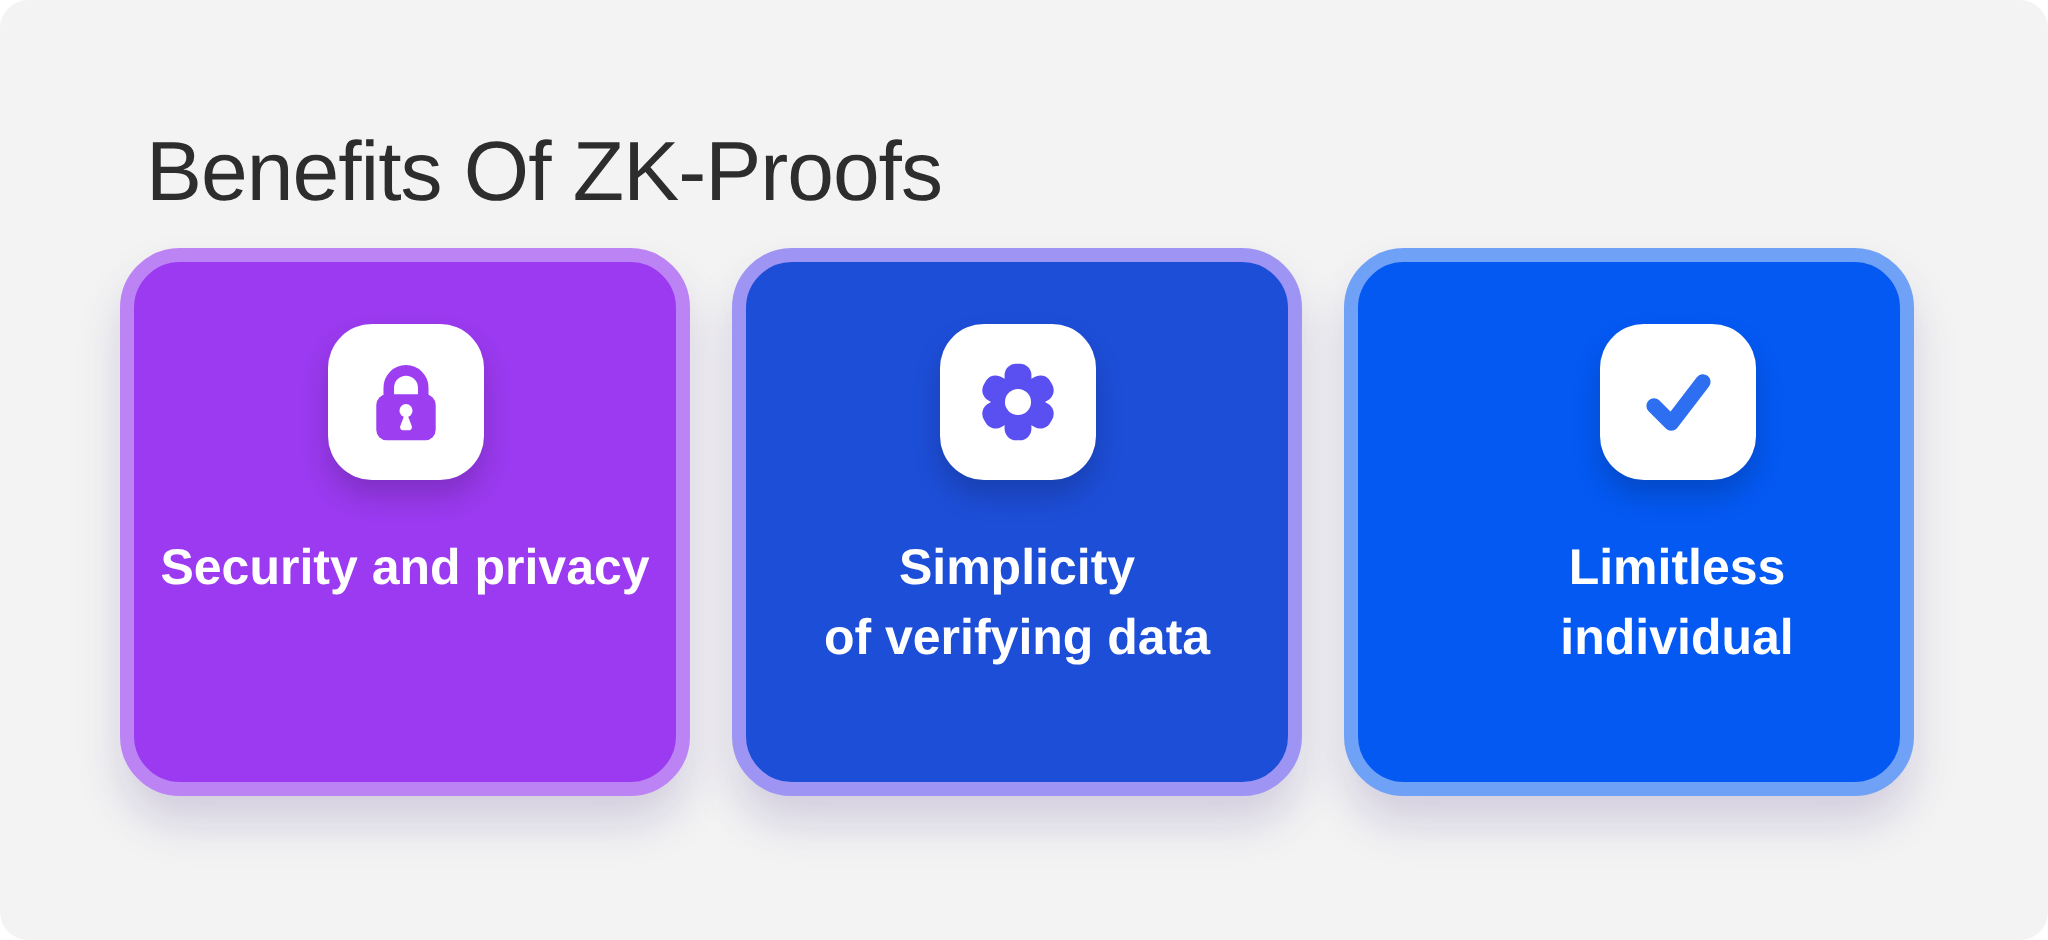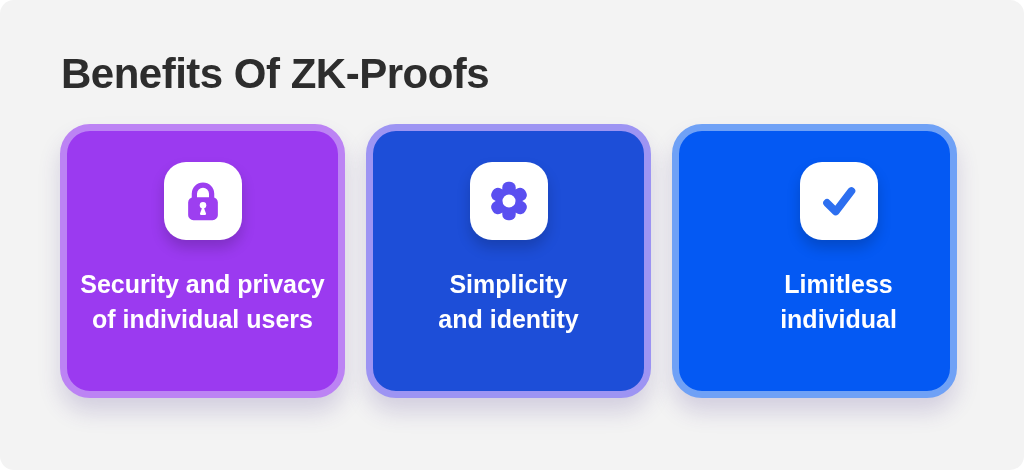--- a/index.html
+++ b/index.html
@@ -9,24 +9,24 @@
     width: 1024px;
     height: 470px;
     border-radius: 14px;
     overflow: hidden;
     font-family: "Liberation Sans", "DejaVu Sans", sans-serif;
   }
   .page-title {
     position: absolute;
     left: 61px;
     top: 50px;
-    margin: 0;
+    margin: 12px;
     font-size: 42px;
     line-height: 48px;
-    font-weight: 700;
+    font-weight: 400;
     letter-spacing: -0.5px;
   }
   .cards-row {
     position: absolute;
     left: 60px;
     top: 124px;
     display: flex;
     gap: 21px;
   }
   .benefit-card {
@@ -76,41 +76,40 @@
           <svg width="46" height="46" viewBox="0 0 48 48">
             <path d="M15 23 v-6.5 a9 9 0 0 1 18 0 V23" fill="none" stroke="currentColor" stroke-width="5.5" stroke-linecap="round"></path>
             <rect x="8.5" y="20" width="31" height="24" rx="5.5" fill="currentColor"></rect>
             <circle cx="24" cy="28.5" r="3.4" fill="#ffffff"></circle>
             <path d="M24 28.5 l-3 8.2 a1.5 1.5 0 0 0 1.4 2 h3.2 a1.5 1.5 0 0 0 1.4 -2 z" fill="#ffffff"></path>
           </svg>
         </span>
       </div>
       <div class="card-caption">
         <span>Security and privacy</span>
-        <span>of individual users</span>
       </div>
     </div>
 
     <div class="benefit-card" style="background: #1d4ed8; border-color: rgb(157, 148, 243);">
       <div class="icon-tile">
         <span style="color: rgb(90, 79, 240);">
           <svg width="46" height="46" viewBox="0 0 48 48">
             <g fill="currentColor">
               <rect x="17" y="4" width="14" height="40" rx="6"></rect>
               <rect x="17" y="4" width="14" height="40" rx="6" transform="rotate(60 24 24)"></rect>
               <rect x="17" y="4" width="14" height="40" rx="6" transform="rotate(120 24 24)"></rect>
               <circle cx="24" cy="24" r="13.5"></circle>
             </g>
             <circle cx="24" cy="24" r="6.8" fill="#ffffff"></circle>
           </svg>
         </span>
       </div>
       <div class="card-caption">
         <span>Simplicity</span>
-        <span>and identity</span>
+        <span>of verifying data</span>
       </div>
     </div>
 
     <div class="benefit-card" style="background: rgb(4, 89, 243); border-color: rgb(111, 161, 246); padding-left: 48px;">
       <div class="icon-tile">
         <span style="color: rgb(45, 111, 240);">
           <svg width="46" height="46" viewBox="0 0 48 48">
             <path d="M11.5 26 L20.5 35 L37 13.5" fill="none" stroke="currentColor" stroke-width="8" stroke-linecap="round" stroke-linejoin="round"></path>
           </svg>
         </span>

